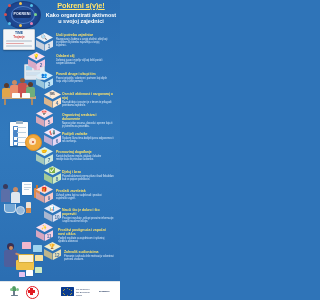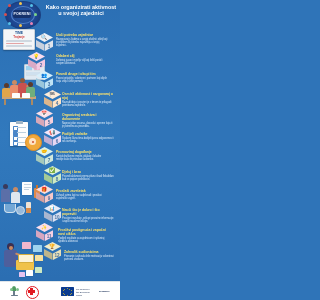--- a/index.html
+++ b/index.html
@@ -92,20 +92,21 @@
       <div class="dot" style="left:28px;top:21px;background:#e884b4;"></div>
       <div class="dot" style="left:17px;top:23px;background:#f3c54d;"></div>
       <div class="dot" style="left:6px;top:21px;background:#55c1e8;"></div>
       <div class="dot" style="left:2px;top:12px;background:#d94f4f;"></div>
       <div class="core">
         <span>POKRENI</span>
       </div>
     </div>
 
     <div class="title-wrap">
+      <div class="ptitle">Pokreni s(v)e!</div>
       <div class="psub">Kako organizirati aktivnost</div>
       <div class="psub" style="margin-top:0;">u svojoj zajednici</div>
     </div>
   </div>
 
   <div id="timebox">
     <div class="tb-t">TIME</div>
     <div class="tb-s">Trajanje</div>
     <div class="tb-bars">
       <div class="tb-bar"></div>

